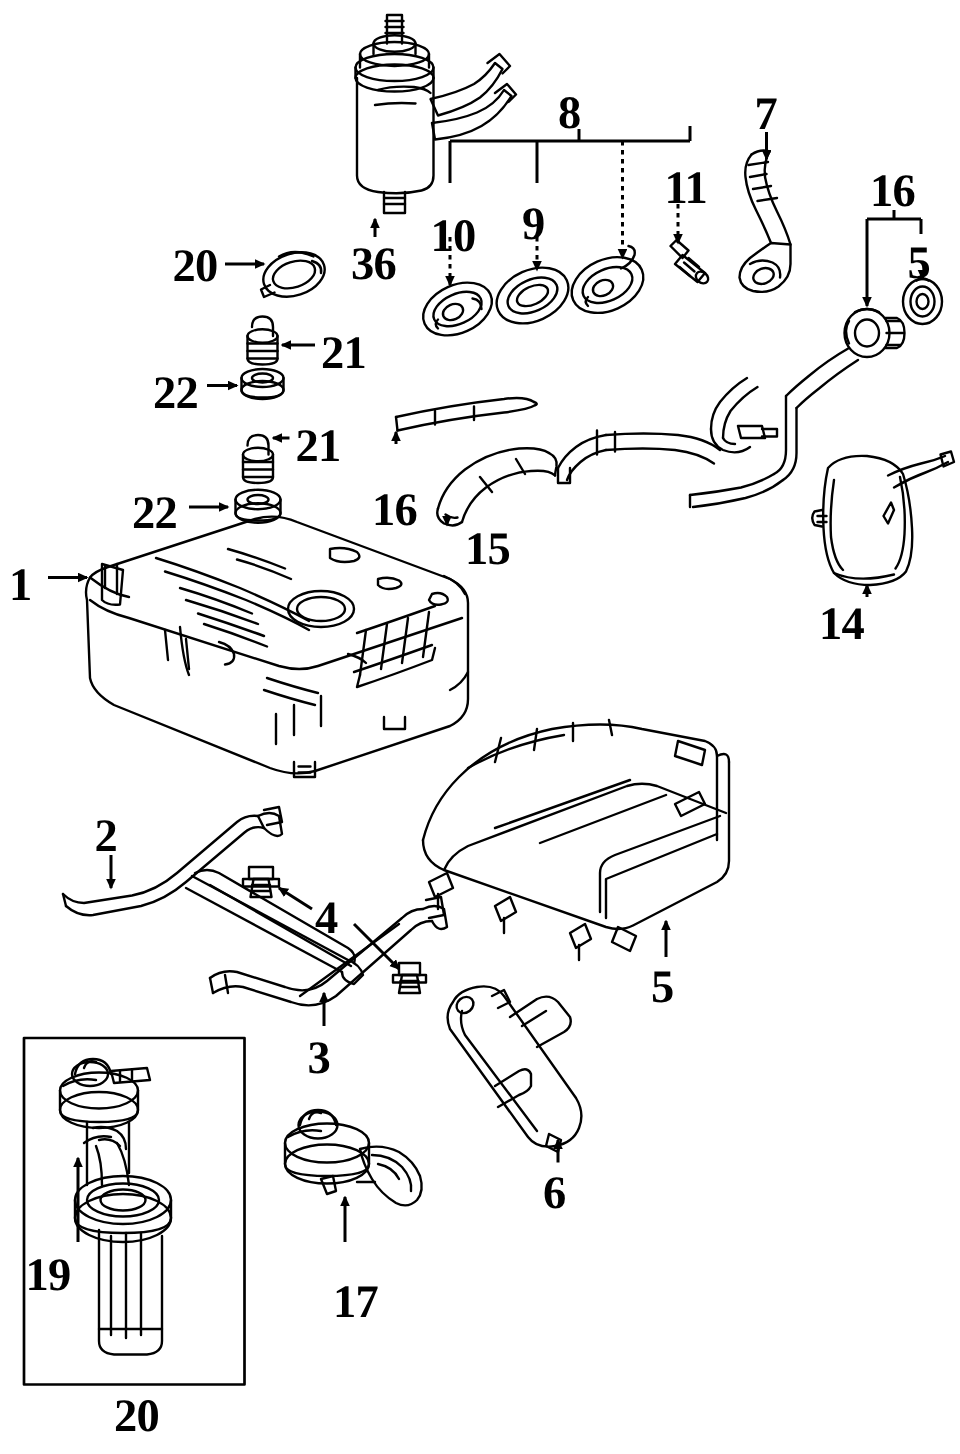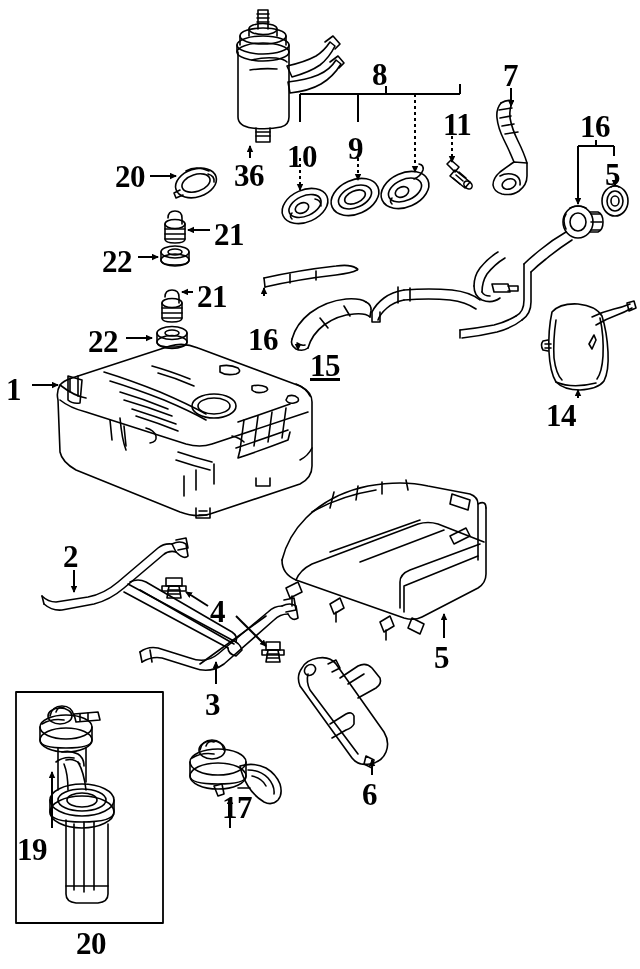--- a/index.html
+++ b/index.html
@@ -458,23 +458,23 @@
       <div class="callout-label" style="left: 434px; top: 642px;">5</div>
       <div class="callout-label" style="left: 362px; top: 779px;">6</div>
       <div class="callout-label" style="left: 503px; top: 60px;">7</div>
       <div class="callout-label" style="left: 372px; top: 59px;">8</div>
       <div class="callout-label" style="left: 348px; top: 133px;">9</div>
       <div class="callout-label" style="left: 287px; top: 141px; text-align: center;">10</div>
       <div class="callout-label" style="left: 443px; top: 109px;">11</div>
       <div class="callout-label" style="left: 580px; top: 111px;">16</div>
       <div class="callout-label" style="left: 605px; top: 159px;">5</div>
       <div class="callout-label" style="left: 546px; top: 400px;">14</div>
-      <div class="callout-label" style="left: 310px; top: 350px; text-decoration: underline;">15</div>
+      <div class="callout-label" style="left: 310px; top: 350px;">15</div>
       <div class="callout-label" style="left: 248px; top: 300px; margin-top: 24px;">16</div>
-      <div class="callout-label" style="left: 222px; top: 792px;">17</div>
+      <div class="callout-label" style="left: 222px; top: 852px;">17</div>
       <div class="callout-label" style="left: 76px; top: 928px;">20</div>
       <div class="callout-label" style="left: 17px; top: 834px;">19</div>
       <div class="callout-label" style="left: 115px; top: 161px;">20</div>
       <div class="callout-label" style="left: 214px; top: 219px;">21</div>
       <div class="callout-label" style="left: 102px; top: 246px;">22</div>
       <div class="callout-label" style="left: 197px; top: 281px;">21</div>
       <div class="callout-label" style="left: 88px; top: 326px;">22</div>
       <div class="callout-label" style="left: 234px; top: 160px;">36</div>
     </div>
 

